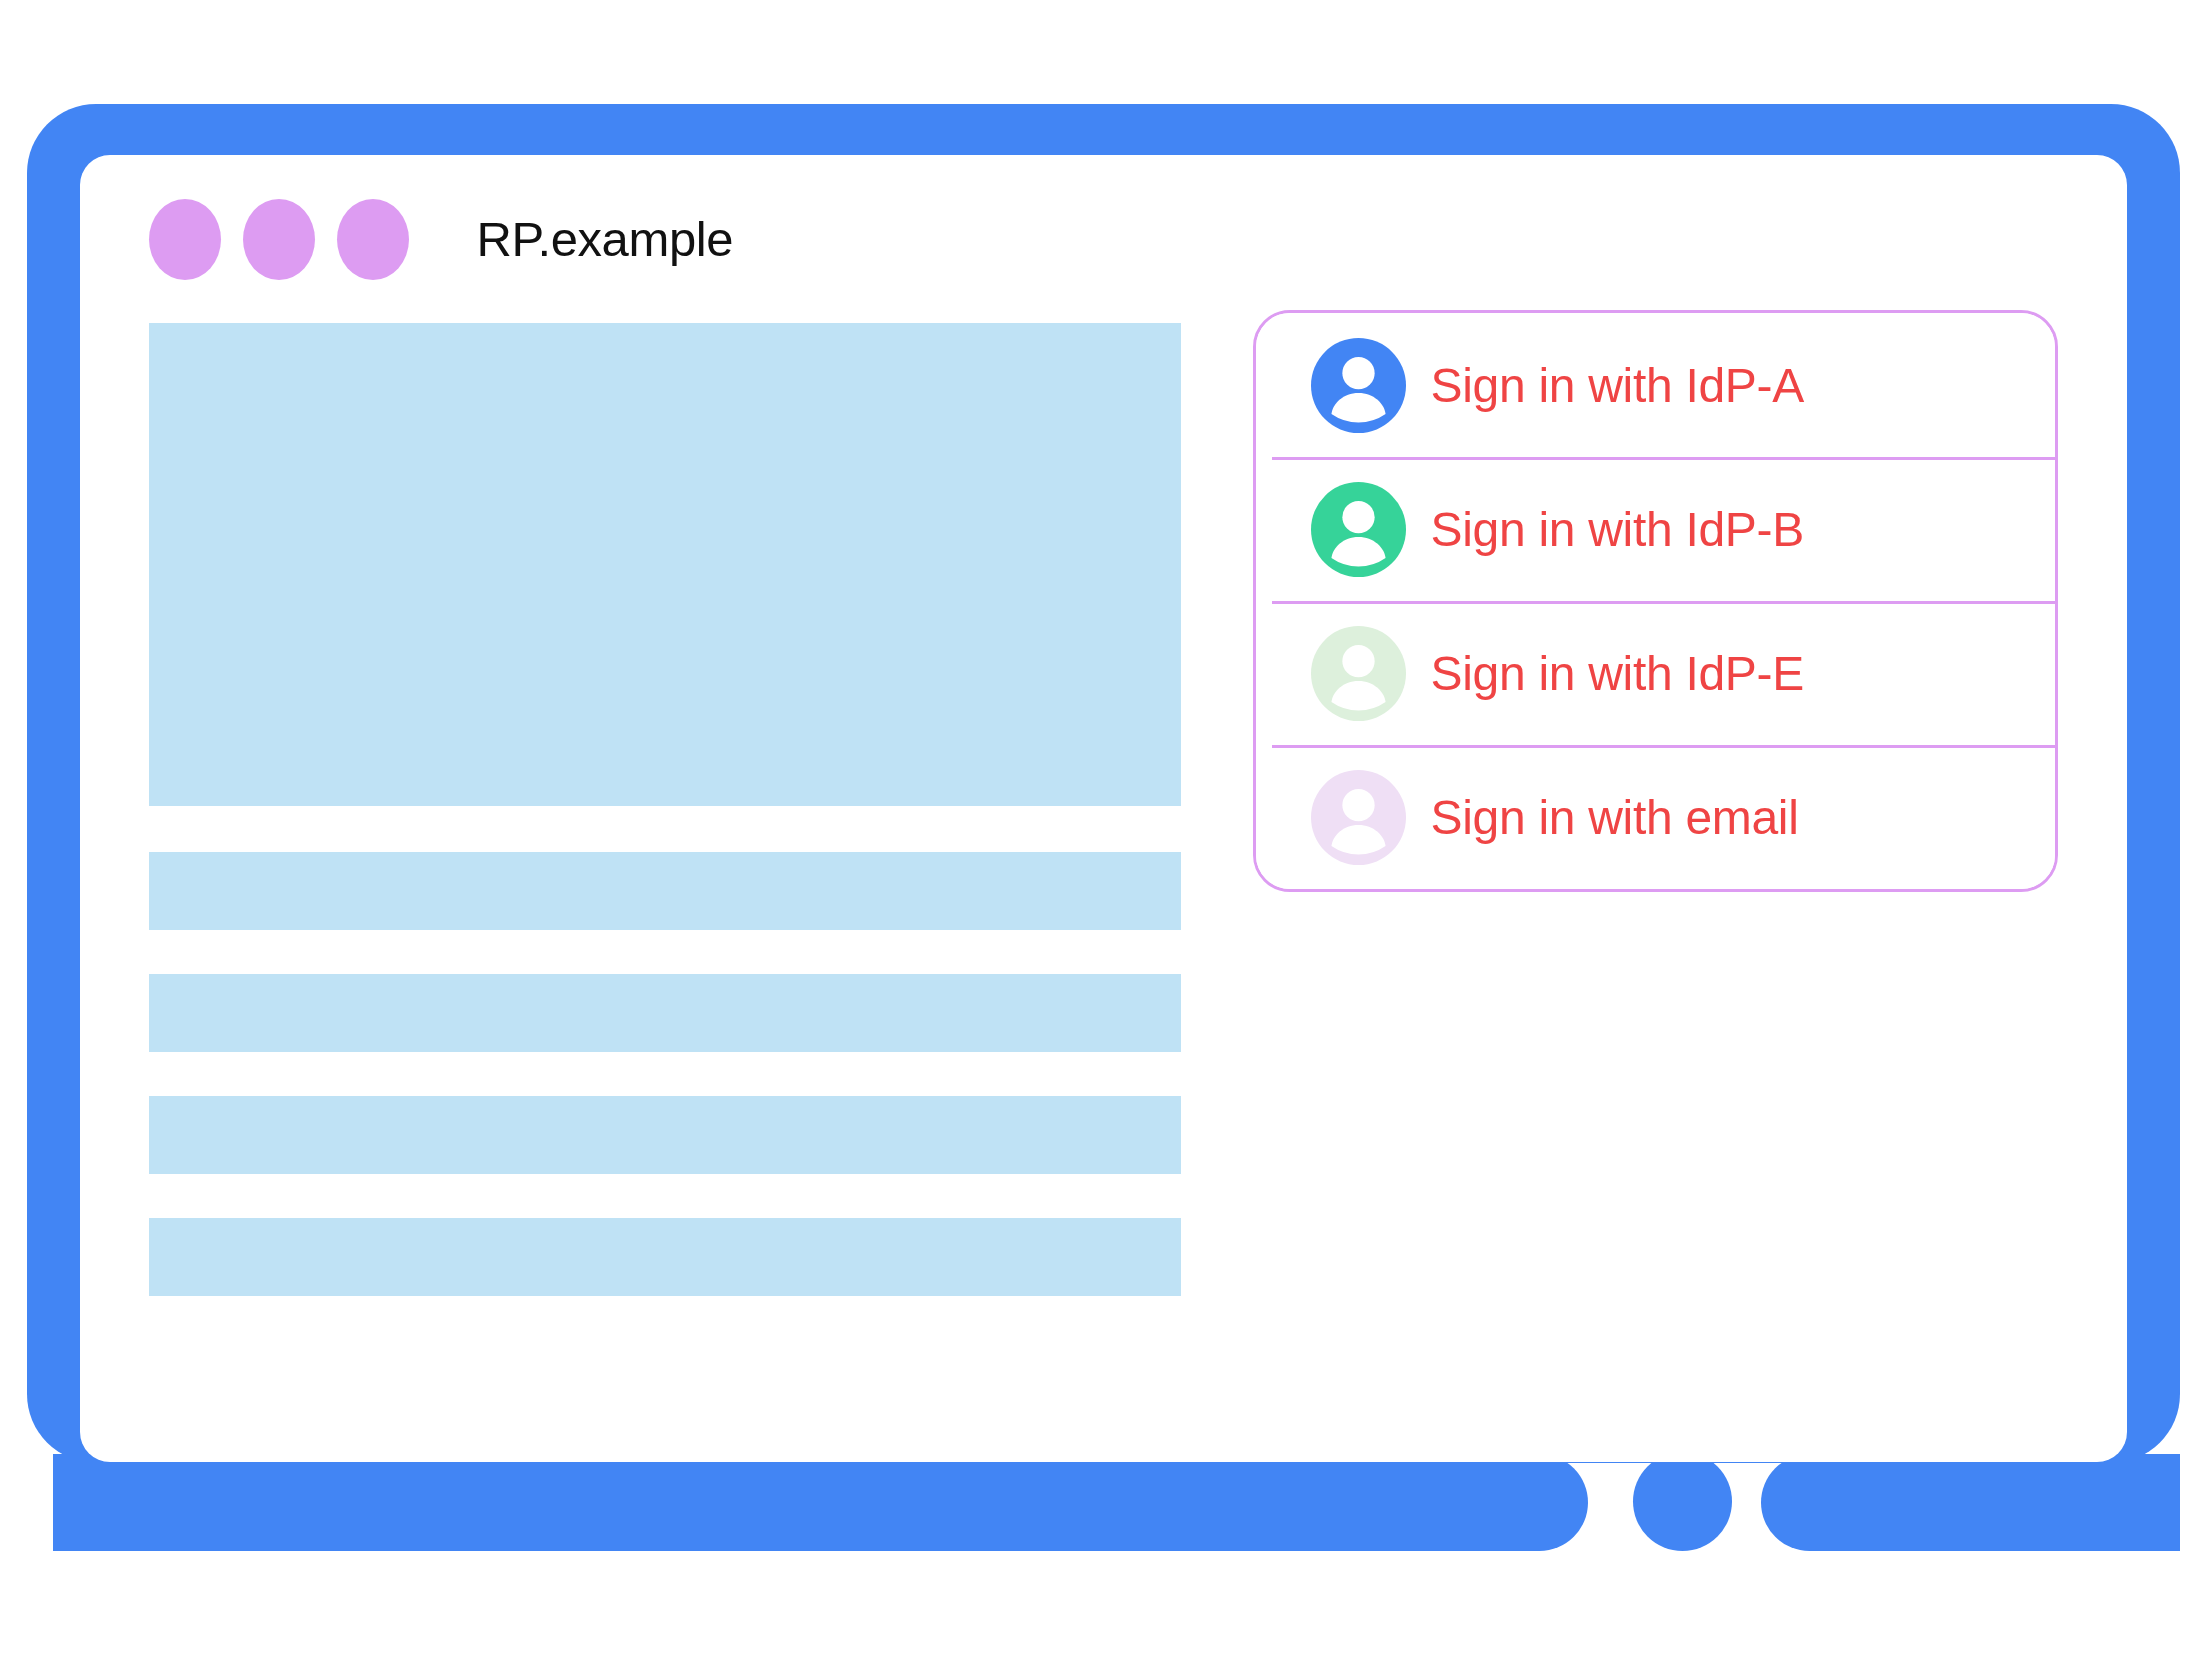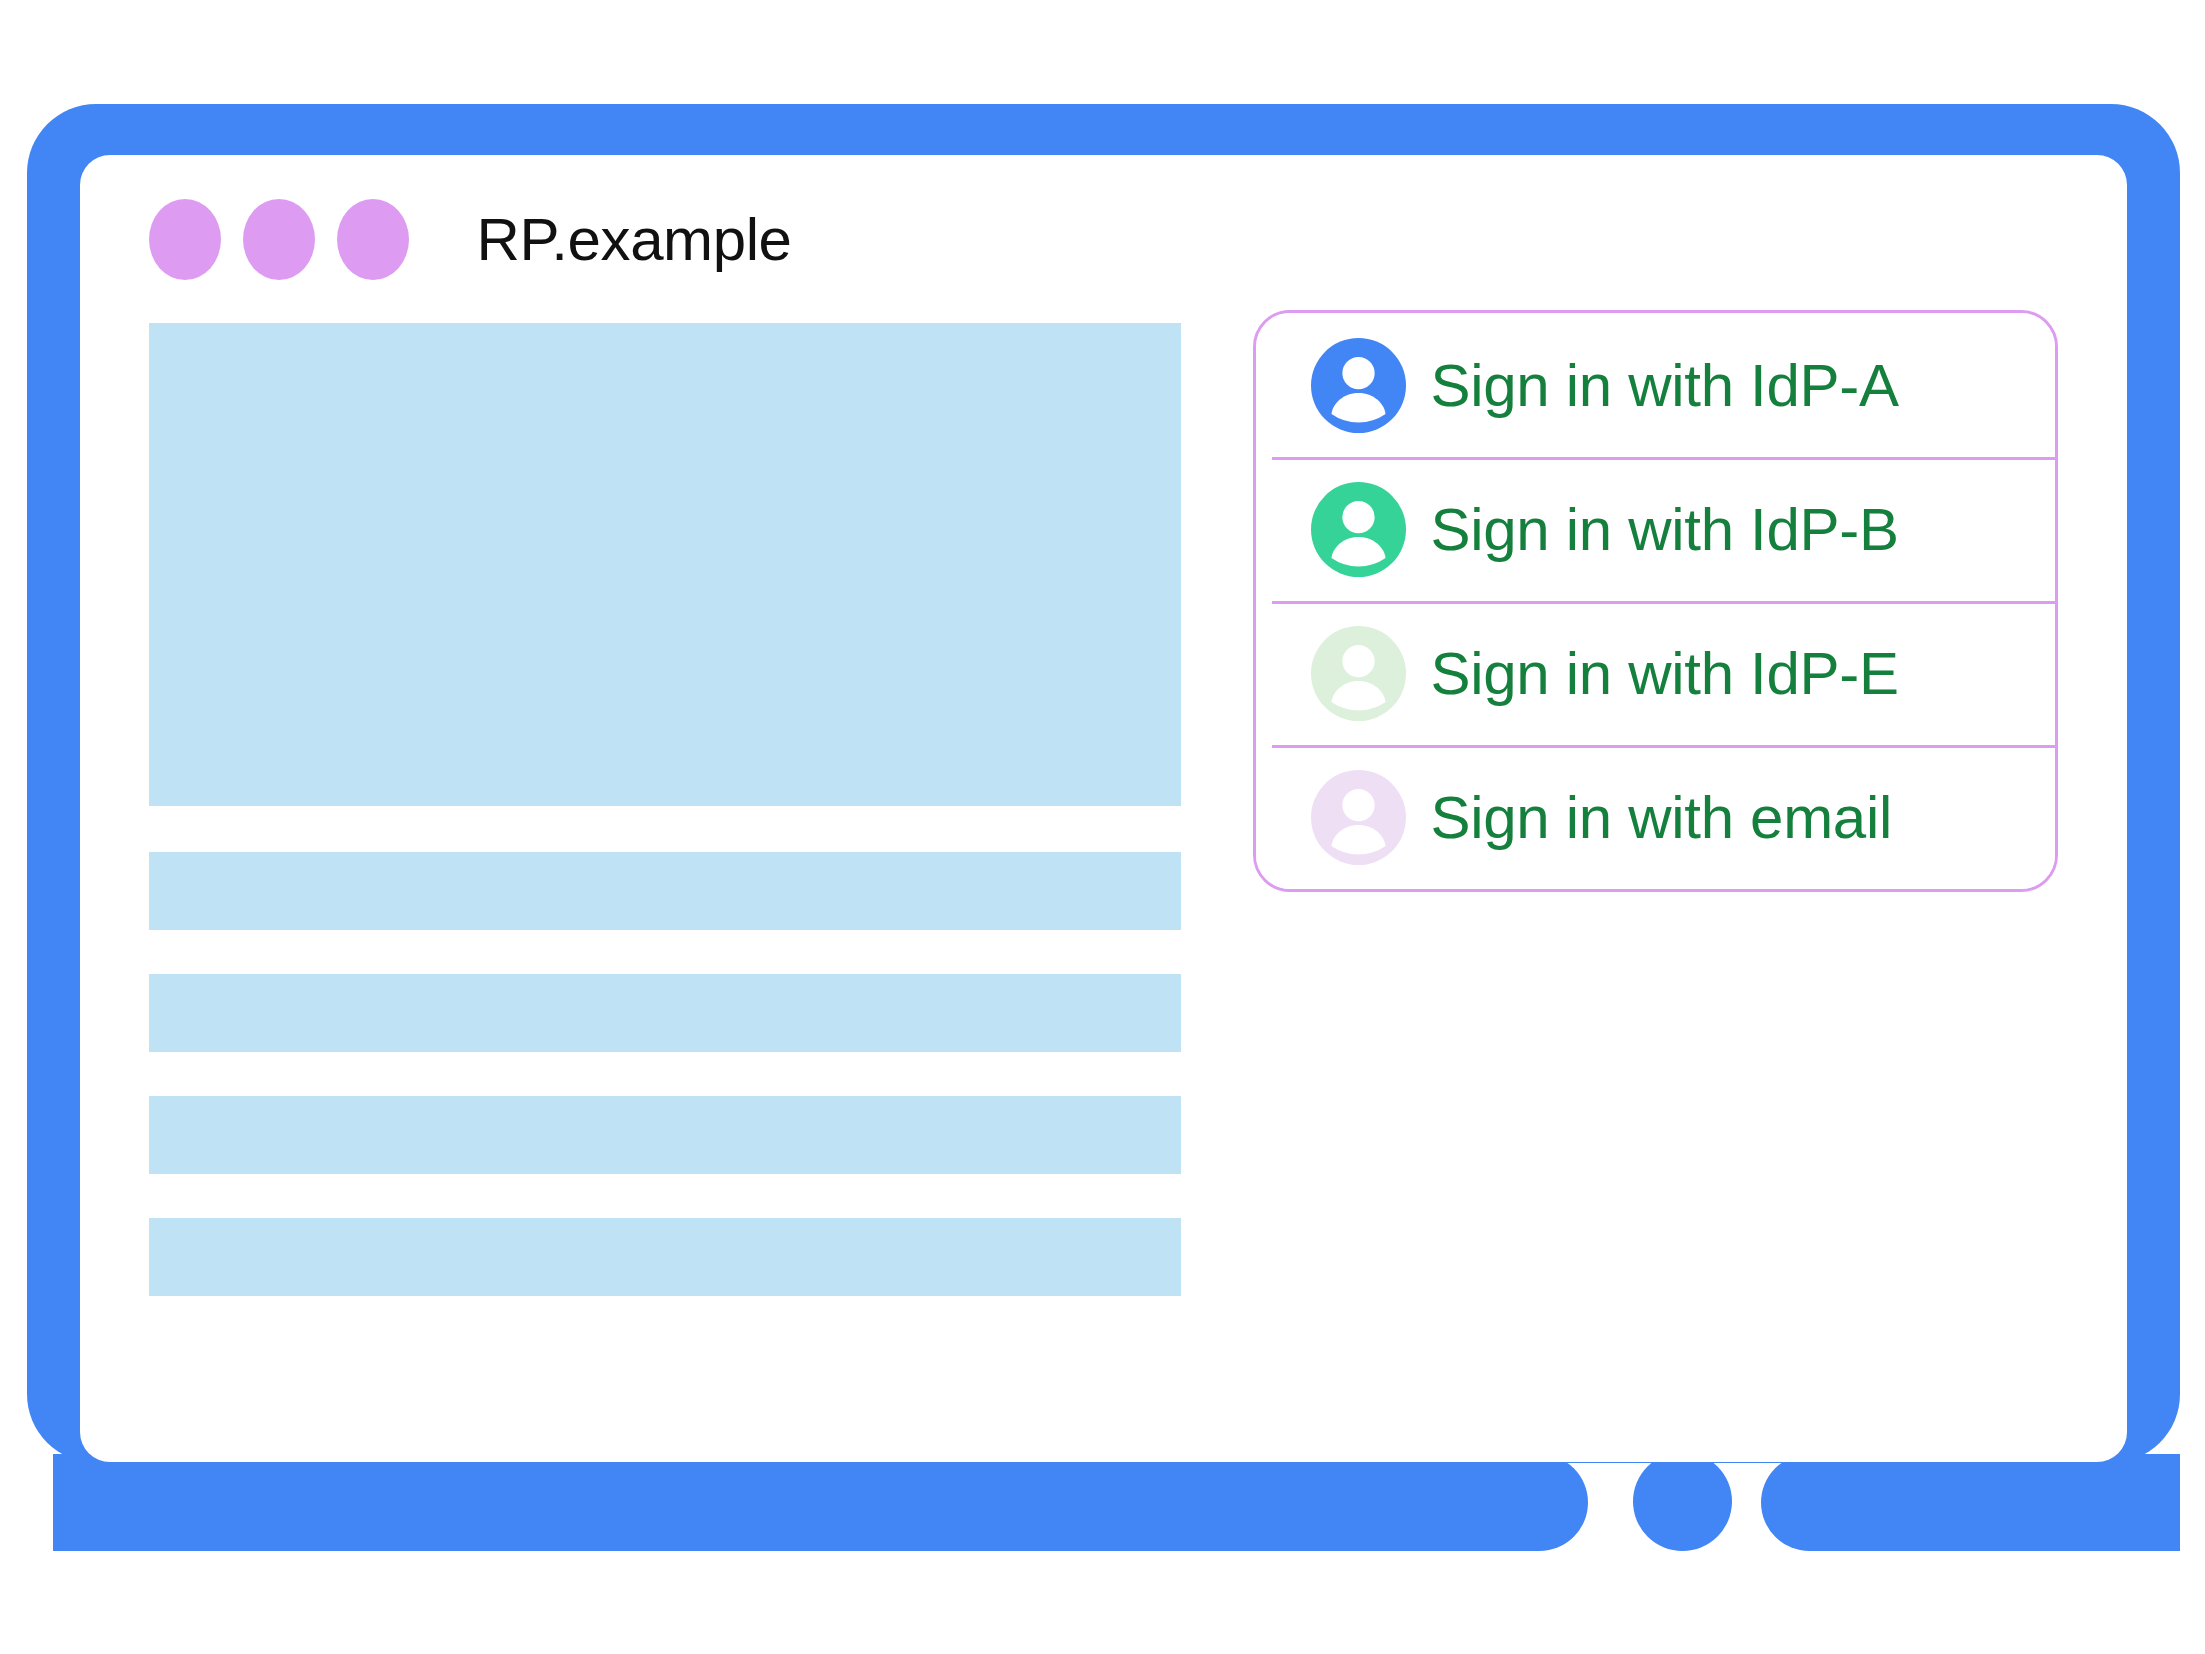--- a/index.html
+++ b/index.html
@@ -87,21 +87,21 @@
   .window-dot {
     width: 72px;
     height: 81px;
     border-radius: 50%;
     background: #dd9cf2;
     margin-right: 22px;
     flex: none;
   }
   #window-title {
     margin-left: 46px;
-    font-size: 60px;
+    font-size: 49px;
     color: #111111;
     letter-spacing: -0.4px;
     white-space: nowrap;
   }
 
   
   #content-placeholders {
     position: absolute;
     left: 69px;
     top: 168px;
@@ -144,22 +144,22 @@
     height: 2.6px;
     background: #dd9cf2;
   }
   .avatar {
     width: 95px;
     height: 95px;
     flex: none;
     margin-right: 25px;
   }
   .account-label {
-    font-size: 60px;
-    color: #15803d;
+    font-size: 48px;
+    color: #ef4444;
     white-space: nowrap;
     letter-spacing: -0.3px;
   }
 </style>
 </head>
 <body>
 
 <div id="device-frame">
 
   <div id="device-bezel"></div>

